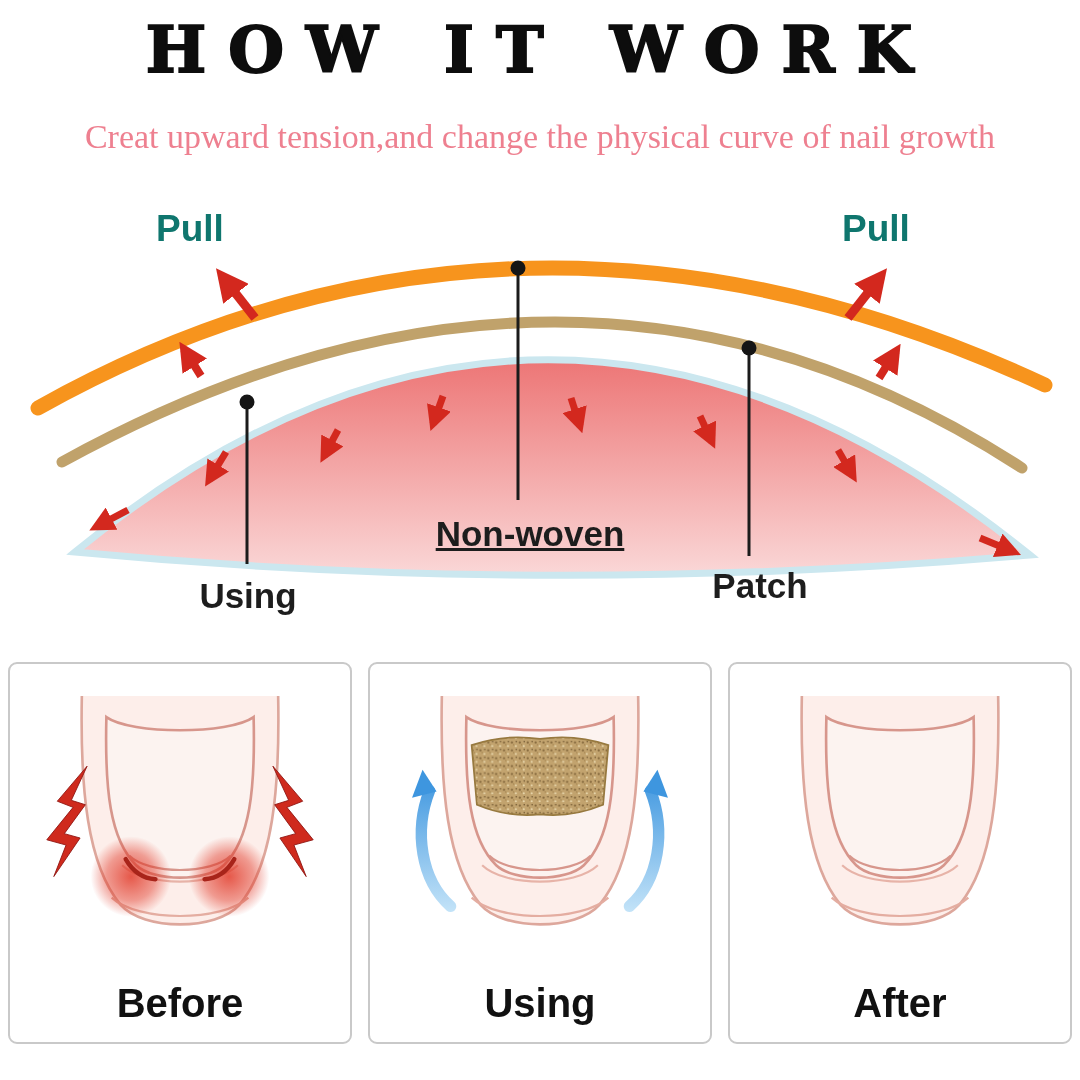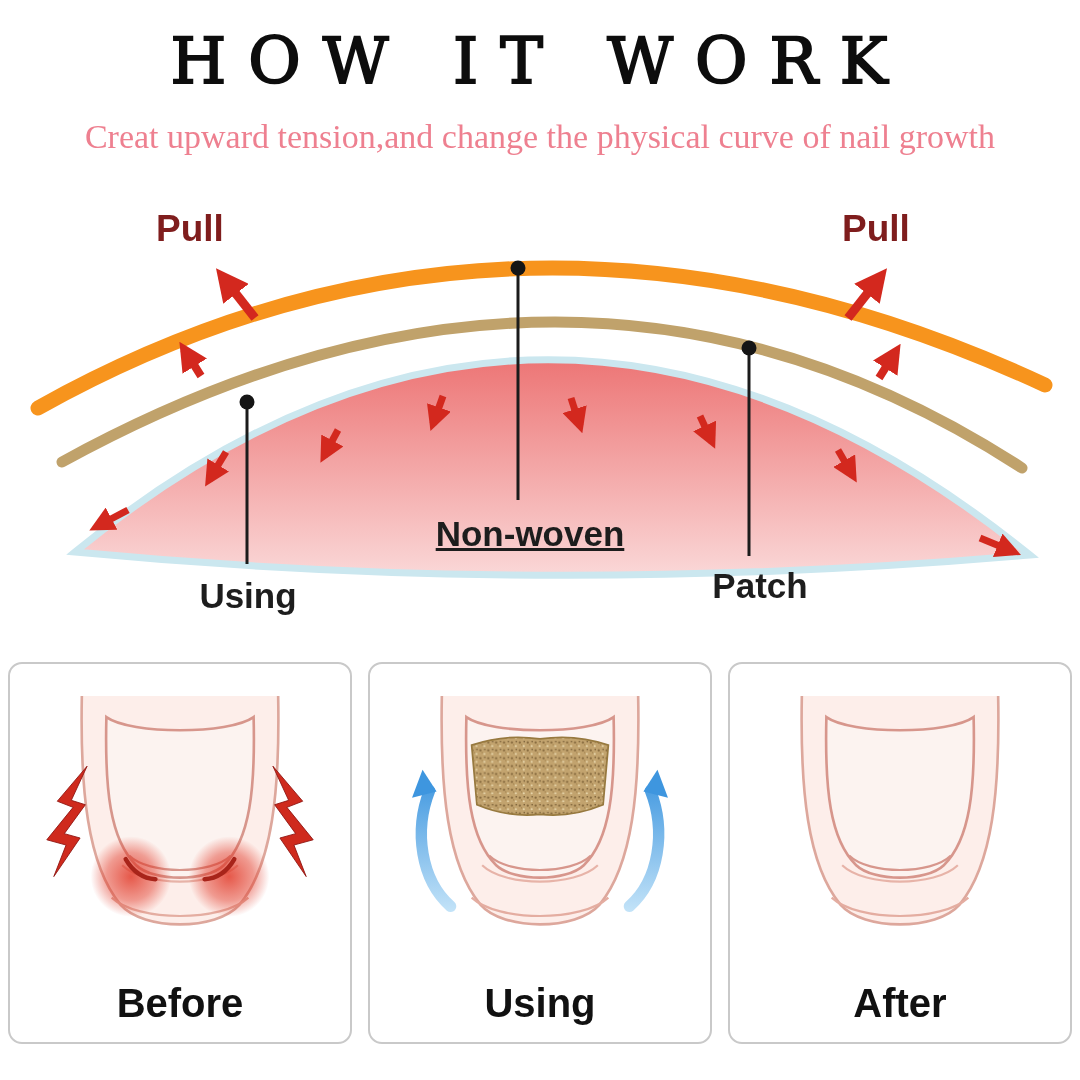--- a/index.html
+++ b/index.html
@@ -6,63 +6,63 @@
   .page {
     position: relative;
     width: 1080px;
     height: 1080px;
     background: #ffffff;
     overflow: hidden;
     font-family: "Liberation Sans", sans-serif;
   }
   .title {
     position: absolute;
-    top: 24px; left: 0; right: 0;
+    top: 12px; left: 0; right: 0;
     text-align: center;
     font-family: "DejaVu Serif", serif;
-    font-weight: 400;
+    font-weight: 700;
     font-size: 64px;
     letter-spacing: 22px;
     color: #0d0d0d;
     -webkit-text-stroke: 2px #0d0d0d;
   }
   .subtitle {
     position: absolute;
     top: 118px; left: 0; right: 0;
     text-align: center;
     font-family: "Liberation Serif", serif;
     font-size: 34px;
     color: #ee8090;
   }
   .diagram-svg { position: absolute; top: 190px; left: 0; }
   .lbl {
     position: absolute;
     font-weight: 700;
     font-size: 35px;
     white-space: nowrap;
   }
-  .pull { color: #7f1d1d; font-size: 37px; }
+  .pull { color: #0f766e; font-size: 37px; }
   .dark { color: #1d1d1d; }
   .arc { fill: none; stroke-linecap: round; }
   .leader { stroke: #1b1b1b; stroke-width: 3; }
   .dot { fill: #151515; }
   .redarrows line { stroke-linecap: butt; }
 
   .steps {
     position: absolute;
     top: 662px; left: 8px; right: 8px;
     display: flex;
     gap: 16px;
   }
   .panel {
     flex: 1;
     height: 382px;
     background: #ffffff;
     border: 2px solid #c9c9c9;
-    border-radius: 14px;
+    border-radius: 9px;
     box-sizing: border-box;
     display: flex;
     flex-direction: column;
     align-items: center;
     padding-top: 26px;
   }
   .panel svg { width: 312px; height: 268px; }
   .step-label {
     margin-top: auto;
     margin-bottom: 16px;

